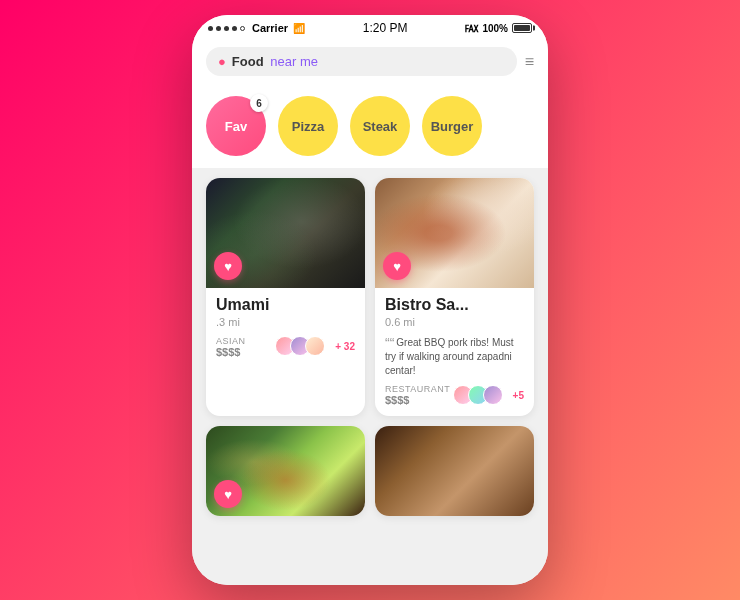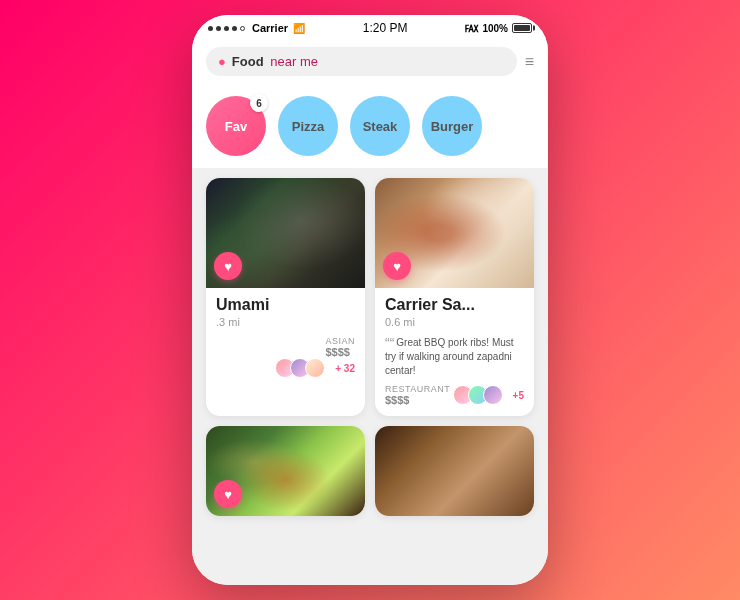--- a/index.html
+++ b/index.html
@@ -81,21 +81,21 @@
       flex-direction: column;
       align-items: center;
       gap: 4px;
       position: relative;
       cursor: pointer;
     }
     .category-circle {
       width: 60px;
       height: 60px;
       border-radius: 50%;
-      background: #7dd3fc;
+      background: #fde047;
       display: flex;
       align-items: center;
       justify-content: center;
       font-size: 13px;
       font-weight: 600;
       color: #555;
     }
     .category-circle.active {
       background: linear-gradient(135deg, #ff6b9d, #ff4b7e);
       color: #fff;
@@ -193,21 +193,21 @@
       display: flex;
       align-items: center;
       justify-content: center;
       font-size: 13px;
       color: #fff;
       box-shadow: 0 2px 6px rgba(255,75,126,0.4);
     }
     .card-body { padding: 8px 10px 10px; }
     .card-title { font-size: 16px; font-weight: 700; color: #222; margin-bottom: 2px; }
     .card-distance { font-size: 11px; color: #999; margin-bottom: 8px; }
-    .card-footer { display: flex; align-items: flex-end; justify-content: space-between; flex-direction: column; }
+    .card-footer { display: flex; align-items: flex-start; justify-content: space-between; }
     .card-tag { font-size: 9px; color: #999; letter-spacing: 0.5px; text-transform: uppercase; }
     .card-price { font-size: 11px; color: #888; font-weight: 600; }
     .avatars { display: flex; align-items: center; }
     .avatar {
       width: 20px;
       height: 20px;
       border-radius: 50%;
       border: 1.5px solid #fff;
       margin-left: -5px;
       overflow: hidden;
@@ -252,21 +252,21 @@
         <div class="battery-fill"></div>
       </div>
     </div>
   </div>
 
   <div class="search-bar-container">
     <div class="search-bar">
       <span class="location-icon">●</span>
       <span class="search-text">
         <strong>Food</strong>
-        <span style="color:#be185d; margin-left:3px;">near me</span>
+        <span style="color:#8b5cf6; margin-left:3px;">near me</span>
       </span>
     </div>
     <span class="filter-icon">≡</span>
   </div>
 
   <div class="categories">
     <div class="category-item">
       <div class="category-circle active">Fav</div>
       <div class="badge">6</div>
     </div>
@@ -306,21 +306,21 @@
             </div>
           </div>
         </div>
       </div>
 
       <div class="card">
         <div class="card-image food-bistro">
           <div class="heart-btn">♥</div>
         </div>
         <div class="card-body">
-          <div class="card-title">Carrier Sa...</div>
+          <div class="card-title">Bistro Sa...</div>
           <div class="card-distance">0.6 mi</div>
           <div class="card-quote">
             <span class="quote-mark">““</span><span>Great BBQ pork ribs! Must try if walking around zapadni centar!</span>
           </div>
           <div class="card-footer-row">
             <div>
               <div class="card-tag">RESTAURANT</div>
               <div class="card-price">$$$$ </div>
             </div>
             <div style="display:flex;align-items:center;">

